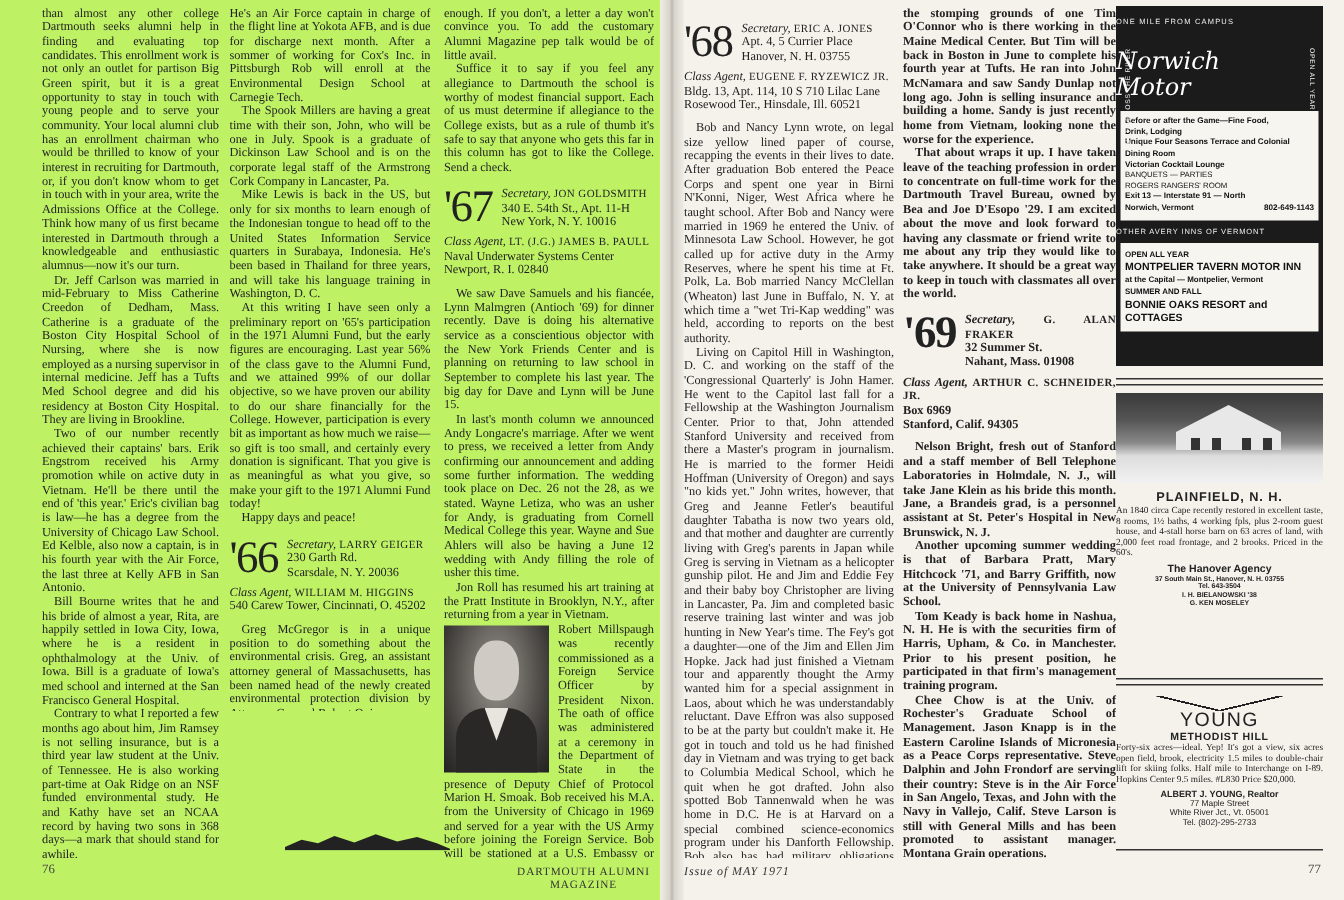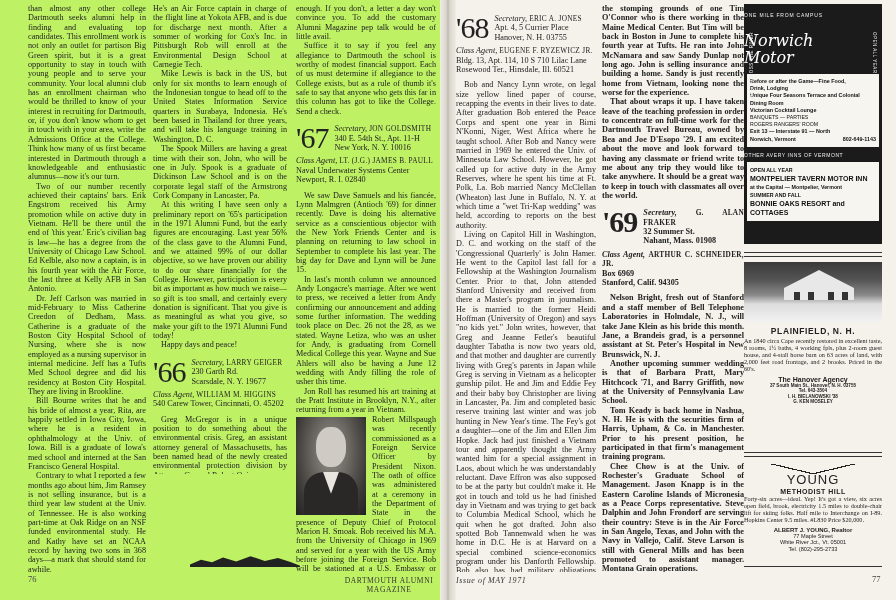--- a/index.html
+++ b/index.html
@@ -135,40 +135,40 @@
   .ad-young .realtor b { font-size: 6px; }
   .rule-single { position: absolute; left: 0; width: 138px; border-top: 1px solid #333; }
 </style>
 </head>
 <body>
 
 <div class="page page-left">
 
   <div class="col" style="left:28px; width:118px; top:4px;">
     <p class="noindent">than almost any other college Dartmouth seeks alumni help in finding and evaluating top candidates. This enrollment work is not only an outlet for partison Big Green spirit, but it is a great opportunity to stay in touch with young people and to serve your community. Your local alumni club has an enrollment chairman who would be thrilled to know of your interest in recruiting for Dartmouth, or, if you don't know whom to get in touch with in your area, write the Admissions Office at the College. Think how many of us first became interested in Dartmouth through a knowledgeable and enthusiastic alumnus—now it's our turn.</p>
+    <p>Dr. Jeff Carlson was married in mid-February to Miss Catherine Creedon of Dedham, Mass. Catherine is a graduate of the Boston City Hospital School of Nursing, where she is now employed as a nursing supervisor in internal medicine. Jeff has a Tufts Med School degree and did his residency at Boston City Hospital. They are living in Brookline.</p>
     <p>Two of our number recently achieved their captains' bars. Erik Engstrom received his Army promotion while on active duty in Vietnam. He'll be there until the end of 'this year.' Eric's civilian bag is law—he has a degree from the University of Chicago Law School. Ed Kelble, also now a captain, is in his fourth year with the Air Force, the last three at Kelly AFB in San Antonio.</p>
-    <p>Dr. Jeff Carlson was married in mid-February to Miss Catherine Creedon of Dedham, Mass. Catherine is a graduate of the Boston City Hospital School of Nursing, where she is now employed as a nursing supervisor in internal medicine. Jeff has a Tufts Med School degree and did his residency at Boston City Hospital. They are living in Brookline.</p>
     <p>Bill Bourne writes that he and his bride of almost a year, Rita, are happily settled in Iowa City, Iowa, where he is a resident in ophthalmology at the Univ. of Iowa. Bill is a graduate of Iowa's med school and interned at the San Francisco General Hospital.</p>
     <p>Contrary to what I reported a few months ago about him, Jim Ramsey is not selling insurance, but is a third year law student at the Univ. of Tennessee. He is also working part-time at Oak Ridge on an NSF funded environmental study. He and Kathy have set an NCAA record by having two sons in 368 days—a mark that should stand for awhile.</p>
 
   </div>
 
   <div class="col" style="left:153px; width:134px; top:4px; height:470px;">
     <p class="noindent">He's an Air Force captain in charge of the flight line at Yokota AFB, and is due for discharge next month. After a sommer of working for Cox's Inc. in Pittsburgh Rob will enroll at the Environmental Design School at Carnegie Tech.</p>
+    <p>The Spook Millers are having a great time with their son, John, who will be one in July. Spook is a graduate of Dickinson Law School and is on the corporate legal staff of the Armstrong Cork Company in Lancaster, Pa.</p>
     <p>Mike Lewis is back in the US, but only for six months to learn enough of the Indonesian tongue to head off to the United States Information Service quarters in Surabaya, Indonesia. He's been based in Thailand for three years, and will take his language training in Washington, D. C.</p>
-    <p>The Spook Millers are having a great time with their son, John, who will be one in July. Spook is a graduate of Dickinson Law School and is on the corporate legal staff of the Armstrong Cork Company in Lancaster, Pa.</p>
     <p>At this writing I have seen only a preliminary report on '65's participation in the 1971 Alumni Fund, but the early figures are encouraging. Last year 56% of the class gave to the Alumni Fund, and we attained 99% of our dollar objective, so we have proven our ability to do our share financially for the College. However, participation is every bit as important as how much we raise—so gift is too small, and certainly every donation is significant. That you give is as meaningful as what you give, so make your gift to the 1971 Alumni Fund today!</p>
     <p>Happy days and peace!</p>
     <div class="class-head">
       <div class="class-num">'66</div>
       <div class="class-sec">
         <span class="sec-label">Secretary,</span>
         <span class="smallcaps">LARRY GEIGER</span><br>
         <span>230 Garth Rd.</span><br>
-        <span>Scarsdale, N. Y. 19677</span>
+        <span>Scarsdale, N. Y. 20036</span>
       </div>
     </div>
     <div class="agent">
       <span class="sec-label">Class Agent,</span>
       <span class="smallcaps">WILLIAM M. HIGGINS</span><br>
       <span>540 Carew Tower, Cincinnati, O. 45202</span>
     </div>
     <p>Greg McGregor is in a unique position to do something about the environmental crisis. Greg, an assistant attorney general of Massachusetts, has been named head of the newly created environmental protection division by Attorney General Robert Quinn.</p>
 
   </div>

